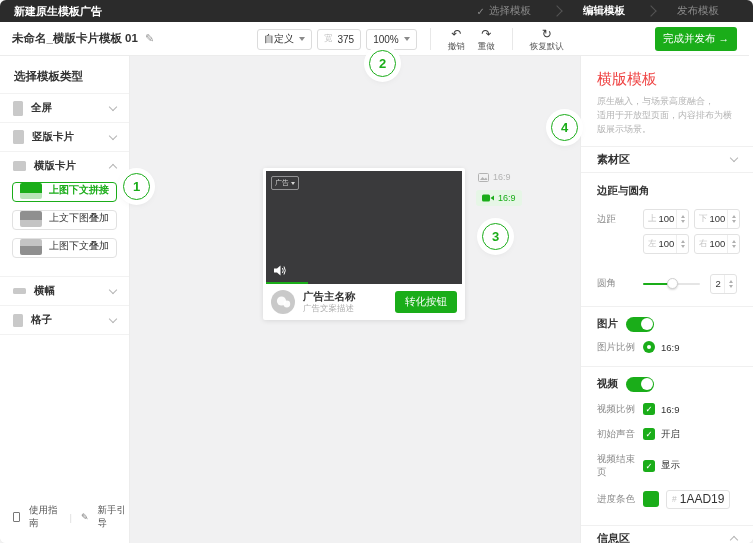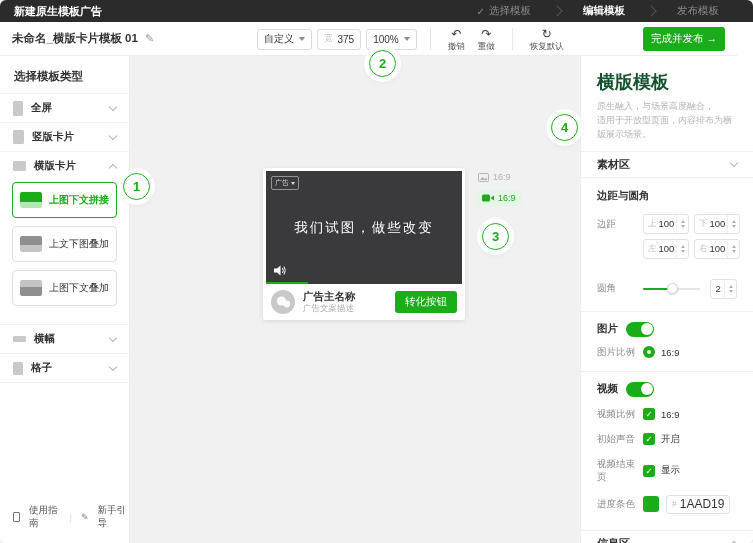--- a/index.html
+++ b/index.html
@@ -12,21 +12,21 @@
             display:flex; align-items:center; padding:0 14px; z-index:5; }
   .topbar-title { color:#fff; font-size:11px; font-weight:bold; }
   .steps { margin-left:auto; display:flex; align-items:center; height:100%; }
   .step { font-size:10.5px; color:#8a8a8a; display:flex; align-items:center; gap:4px; padding:0 20px; }
   .step.active { color:#fff; font-weight:bold; }
   .step .check { font-size:10px; color:#8a8a8a; }
   .step-chev { width:8px; height:8px; border-top:1px solid #555; border-right:1px solid #555;
                transform:rotate(45deg); margin:0 2px; }
 
   
-  .toolbar { position:absolute; top:22px; left:0; right:16px; height:34px; background:#fff;
+  .toolbar { position:absolute; top:22px; left:0; right:4px; height:34px; background:#fff;
              border-bottom:1px solid #ececec; display:flex; align-items:center; padding:0 12px; z-index:4; }
   .doc-title { font-size:11.5px; font-weight:bold; color:#333; }
   .edit-icon { color:#9a9a9a; font-size:11px; margin-left:7px; cursor:pointer; }
   .toolbar-center { position:absolute; left:257px; top:0; height:34px; display:flex; align-items:center; gap:5px; }
   .ctl-box { height:21px; border:1px solid #dcdcdc; border-radius:3px; background:#fff;
              display:flex; align-items:center; padding:0 6px; gap:5px; font-size:10px; color:#333; }
   .caret-down { width:0; height:0; border-left:3.5px solid transparent; border-right:3.5px solid transparent;
                 border-top:4px solid #8a8a8a; }
   .prefix { color:#c0c0c0; font-size:8.5px; }
   .vdiv { width:1px; height:22px; background:#e8e8e8; margin:0 8px; }
@@ -47,22 +47,22 @@
           margin-left:auto; }
   .chev.down { transform:rotate(45deg); margin-top:-3px; }
   .chev.up { transform:rotate(-135deg); margin-top:3px; }
   .gi { background:#c9c9c9; border-radius:1.5px; }
   .gi-phone { width:10px; height:15px; }
   .gi-vcard { width:11px; height:14px; }
   .gi-hcard { width:13px; height:10px; }
   .gi-banner { width:13px; height:6px; }
   .gi-grid { width:10px; height:13px; }
   .tpl-list { padding:2px 0 10px; }
-  .tpl-card { width:105px; height:36px; margin:0 auto 8px; border:1px solid #e1e1e1; border-radius:4px;
-              display:flex; align-items:center; gap:7px; padding:0 7px; cursor:pointer; background:#fff; }
+  .tpl-card { width:105px; height:20px; margin:0 auto 8px; border:1px solid #e1e1e1; border-radius:4px;
+              display:flex; gap:7px; padding:0 7px; cursor:pointer; background:#fff; }
   .tpl-card.selected { border:1.5px solid #1aad19; }
   .tpl-card .tlabel { font-size:10px; color:#333; }
   .tpl-card.selected .tlabel { color:#1aad19; font-weight:bold; }
   .thumb { width:22px; height:16px; border-radius:2px; flex:none; }
   .th-1 { background:linear-gradient(#1aad19 62%, #b9e4b9 62%); }
   .th-2 { background:linear-gradient(#e3e3e3 38%, #9f9f9f 38%); }
   .th-3 { background:linear-gradient(#8f8f8f 58%, #c4c4c4 58%); }
   .th-4 { background:linear-gradient(#c4c4c4 42%, #8f8f8f 42%); }
   .sidebar-footer { position:absolute; bottom:13px; left:13px; display:flex; align-items:center;
                     gap:9px; font-size:9.5px; color:#555; }
@@ -103,21 +103,21 @@
          box-shadow:0 0 0 5px #fff, 0 2px 8px rgba(0,0,0,.15); }
   .ann1 { left:123px; top:173px; }
   .ann2 { left:369px; top:50px; }
   .ann3 { left:482px; top:223px; }
   .ann4 { left:551px; top:114px; }
 
   
   .panel { position:absolute; top:56px; right:0; bottom:0; width:173px; background:#fff;
            border-left:1px solid #ececec; z-index:3; }
   .panel-head { padding:14px 16px 9px; }
-  .panel-title { font-size:18px; font-weight:bold; color:#14532d; }
+  .panel-title { font-size:15px; font-weight:normal; color:#ef4444; }
   .panel-desc { font-size:9px; color:#b5b5b5; line-height:1.55; margin-top:6px; }
   .sect { height:27px; border-top:1px solid #f0f0f0; border-bottom:1px solid #f0f0f0;
           display:flex; align-items:center; padding:0 16px; cursor:pointer; background:#fff; }
   .sect-label { font-size:11px; font-weight:bold; color:#333; }
   .sect .chev { margin-left:auto; }
   .sub-title { padding:11px 16px 7px; font-size:10.5px; font-weight:bold; color:#333; }
   .frow { display:flex; align-items:center; padding:4px 16px 4px; }
   .flabel { width:46px; flex:none; font-size:9.5px; color:#8a8a8a; }
   .mgrid { display:grid; grid-template-columns:46px 46px; gap:5px; }
   .ninput { height:20px; border:1px solid #e2e2e2; border-radius:3px; display:flex; align-items:center;
@@ -265,21 +265,20 @@
     </div>
   </div>
 
   <div class="canvas">
     <div class="ad-card">
       <div class="video">
         <div class="ad-badge">
           <span>广告</span>
           <span class="bchev"></span>
         </div>
-        <div class="caption">我们试图，做些改变</div>
         <svg class="speaker" width="13" height="11" viewBox="0 0 13 11">
           <polygon points="0,3.5 3,3.5 6.5,0.5 6.5,10.5 3,7.5 0,7.5" fill="#fff"></polygon>
           <path d="M8.5,3 Q10,5.5 8.5,8" stroke="#fff" stroke-width="1" fill="none"></path>
           <path d="M10,1.5 Q12.5,5.5 10,9.5" stroke="#fff" stroke-width="1" fill="none"></path>
         </svg>
         <div class="progress"></div>
       </div>
       <div class="card-bottom">
         <div class="avatar">
           <svg width="15" height="13" viewBox="0 0 15 13">

